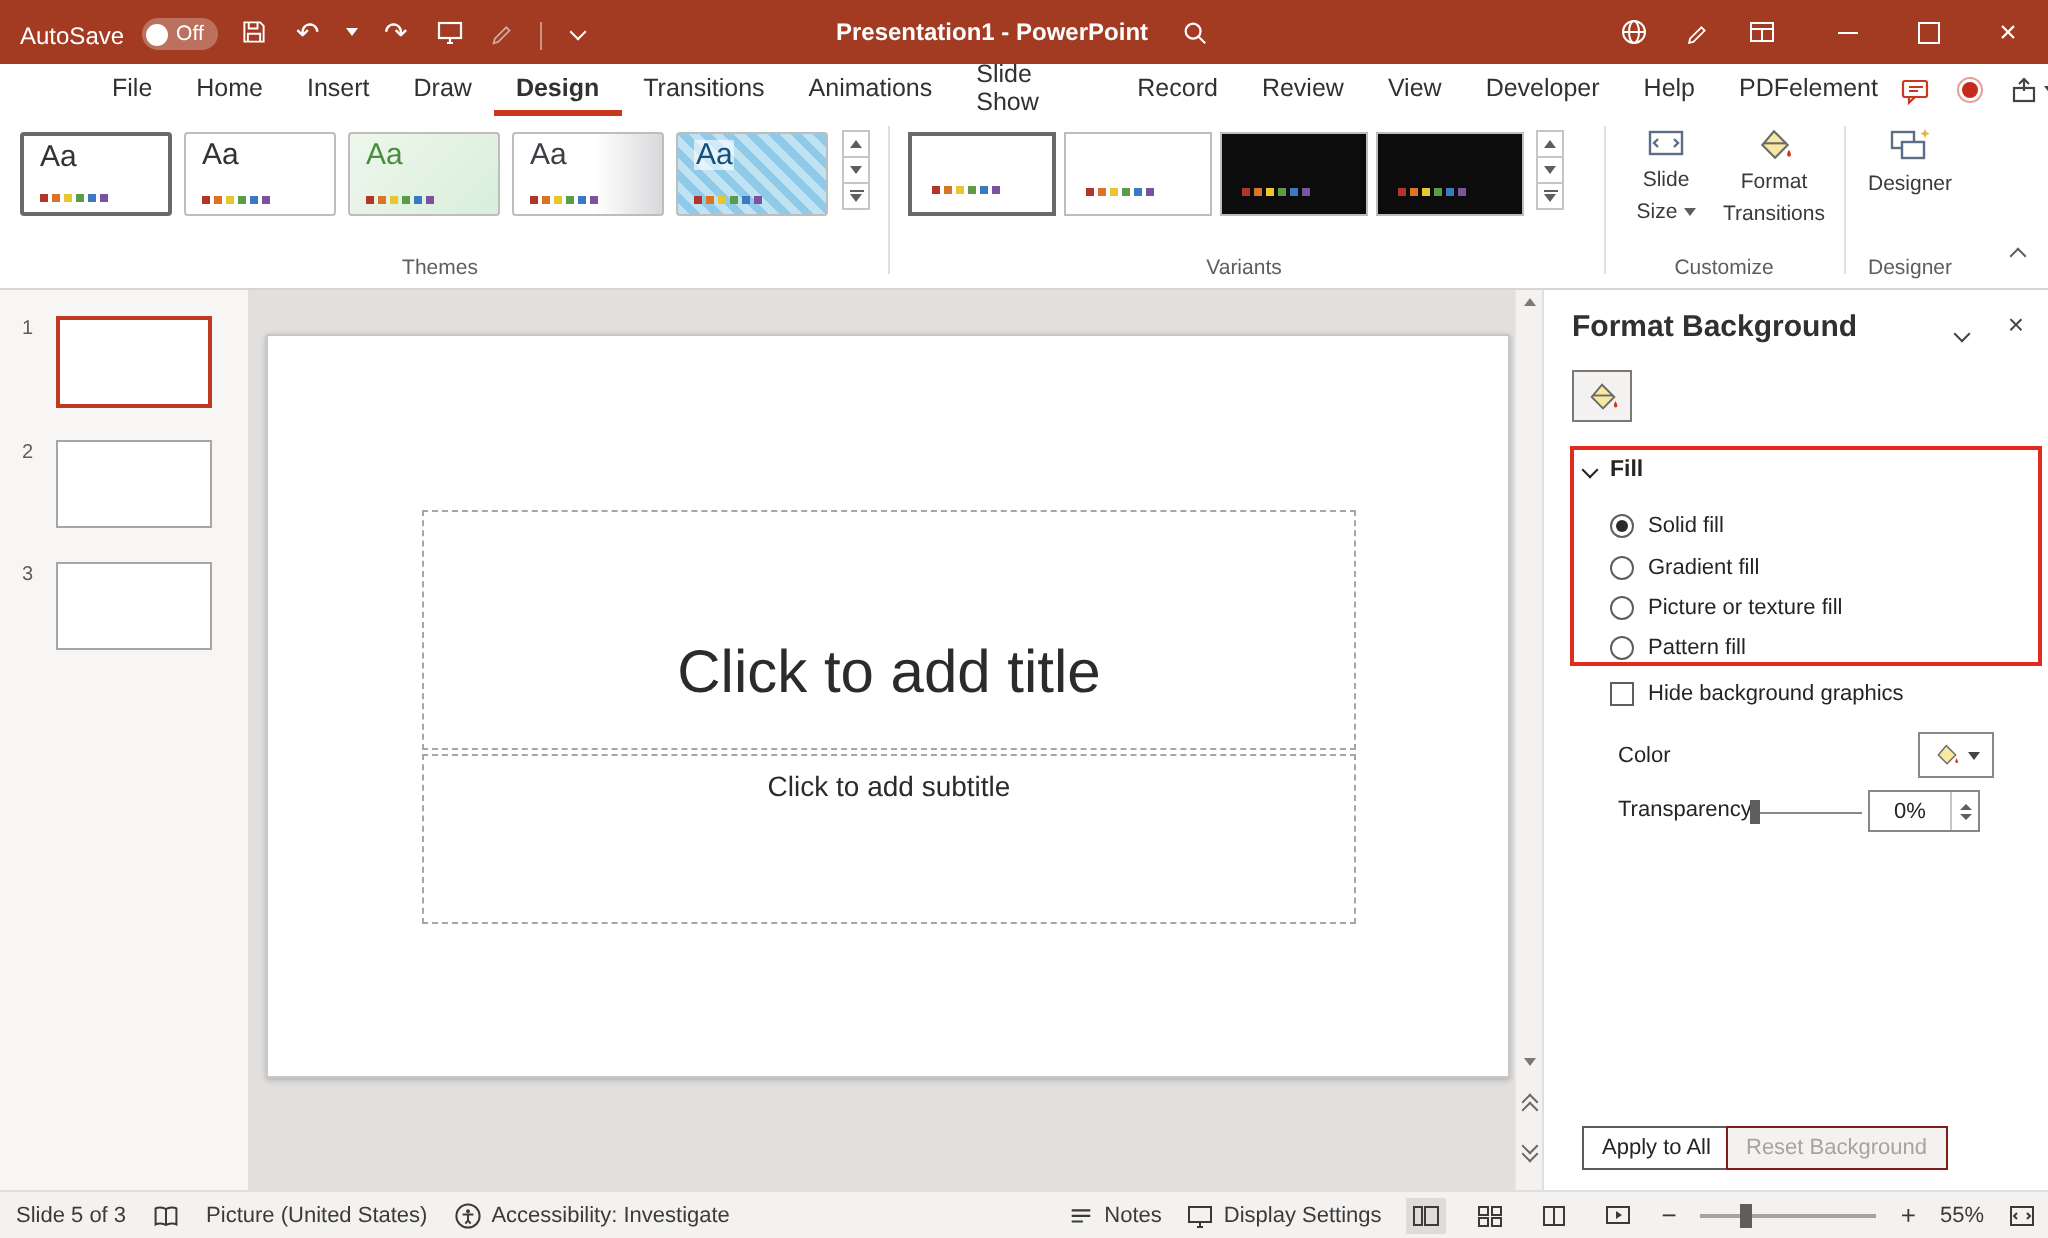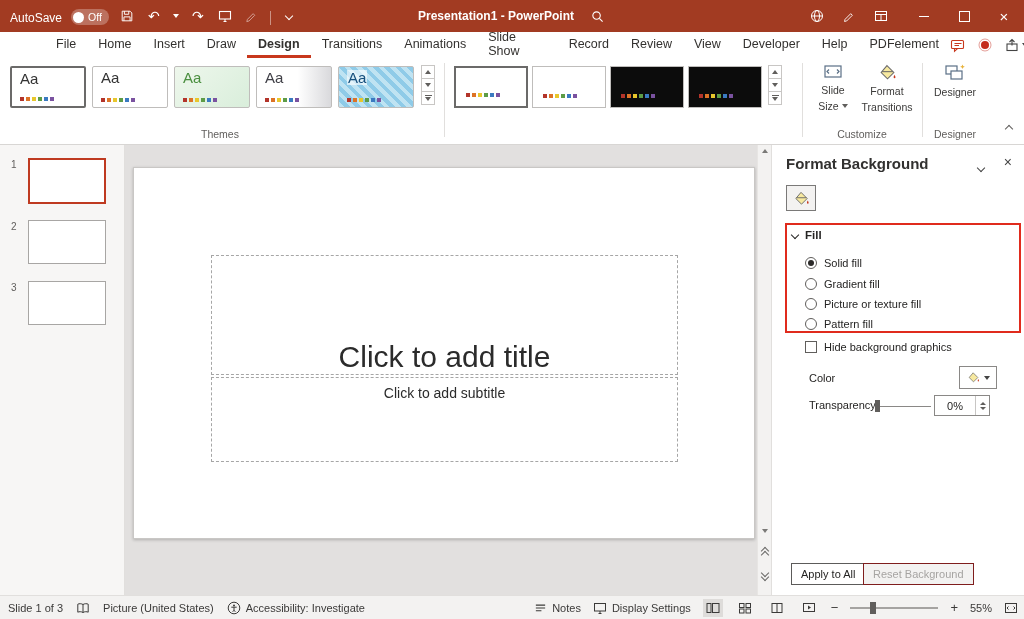--- a/index.html
+++ b/index.html
@@ -76,21 +76,21 @@
 
   
   .main{position:absolute;left:0;top:145px;width:1024px;height:450px;}
   .slidepanel{position:absolute;left:0;top:0;width:125px;height:450px;background:#f7f6f5;border-right:1px solid #e1dfdd;box-sizing:border-box;}
   .snum{position:absolute;left:11px;font-size:10px;color:#605e5c;}
   .sthumb{position:absolute;left:28px;width:78px;box-sizing:border-box;background:#fff;border:1px solid #a8a6a4;}
   .sthumb.sel{border:2px solid #bf3a21;}
   .canvas{position:absolute;left:125px;top:0;width:632px;height:450px;background:#e2e0df;}
   .slide{position:absolute;left:8px;top:22px;width:622px;height:372px;background:#fff;border:1px solid #c9c7c5;box-sizing:border-box;box-shadow:0 1px 3px rgba(0,0,0,.22);}
   .ph{position:absolute;left:77px;width:467px;box-sizing:border-box;border:1px dashed #a6a6a6;display:flex;justify-content:center;}
-  .ph.title{top:87px;height:120px;align-items:flex-end;padding-bottom:0;font-size:30px;font-weight:300;color:#2b2b2b;}
+  .ph.title{top:87px;height:120px;align-items:flex-end;padding-bottom:20px;font-size:30px;font-weight:300;color:#2b2b2b;}
   .ph.sub{top:209px;height:85px;align-items:flex-start;padding-top:7px;font-size:14px;color:#2b2b2b;}
   .vscroll{position:absolute;left:757px;top:0;width:14px;height:450px;background:#f3f2f1;border-left:1px solid #e7e5e3;box-sizing:border-box;color:#7a7977;}
   .vscroll .sarrow{position:absolute;left:0;width:13px;display:flex;justify-content:center;}
   .navbtn{position:absolute;left:0;width:13px;display:flex;flex-direction:column;align-items:center;color:#6b6a69;}
   .navbtn .chev{margin:-1px 0;}
 
   
   .pane{position:absolute;left:771px;top:0;width:253px;height:450px;background:#fff;border-left:1px solid #e1dfdd;box-sizing:border-box;font-size:11px;color:#252423;}
   .pane-title{position:absolute;left:14px;top:10px;font-size:15px;font-weight:bold;color:#323130;}
   .pane-chev{position:absolute;right:40px;top:16px;color:#444;}
@@ -362,20 +362,21 @@
         <i class="tri u"></i>
       </span>
     <span class="gbtn">
         <i class="tri d"></i>
       </span>
     <span class="gbtn">
         <i class="bar"></i>
         <i class="tri d"></i>
       </span>
   </div>
+  <div class="glabel" style="left:444px;width:356px;">Variants</div>
   <div class="vsep" style="left:802px;"></div>
 
   <div class="bigbtn" style="left:810px;width:46px;">
     <span>
       <svg width="20" height="18" viewBox="0 0 20 18" fill="none" stroke="#5a6f86" stroke-width="1.2">
           <rect x="2" y="3" width="16" height="11"></rect>
           <path d="M6 6.5 4 8.5l2 2M14 6.5l2 2-2 2"></path>
         </svg>
     </span>
     <span class="cap">
@@ -526,21 +527,21 @@
       </span>
     </span>
 
     <button class="btn-apply">Apply to All</button>
     <button class="btn-reset">Reset Background</button>
   </aside>
 </div>
 
 <footer class="statusbar">
   <span class="sb-item">
-    <span>Slide 1 of 3</span>
+    <span>Slide 5 of 3</span>
   </span>
   <span class="sb-item">
     <svg width="14" height="14" viewBox="0 0 14 14" fill="none" stroke="#3b3a39" stroke-width="1">
         <path d="M7 3.5C5.5 2.5 3 2.5 1.8 3.2v8C3 10.5 5.5 10.5 7 11.5c1.5-1 4-1 5.2-.3v-8C11 2.5 8.5 2.5 7 3.5zM7 3.5v8"></path>
       </svg>
   </span>
   <span class="sb-item">
     <span>Picture (United States)</span>
   </span>
   <span class="sb-item">

